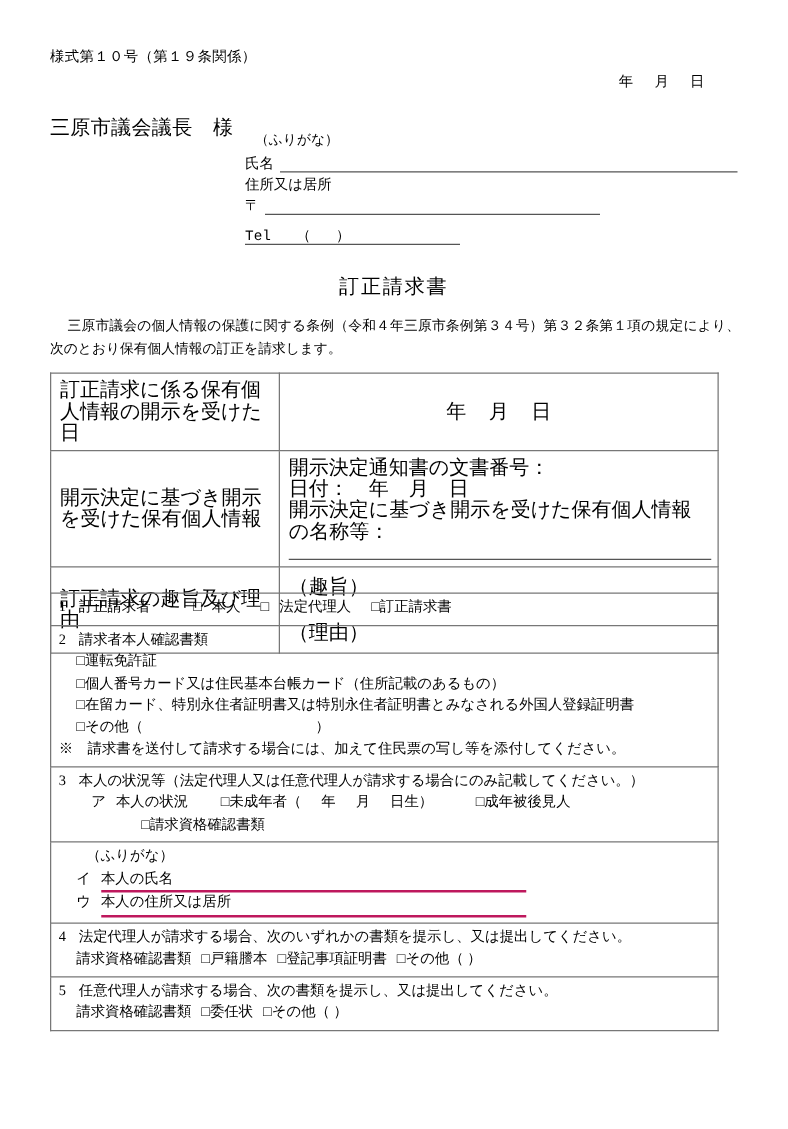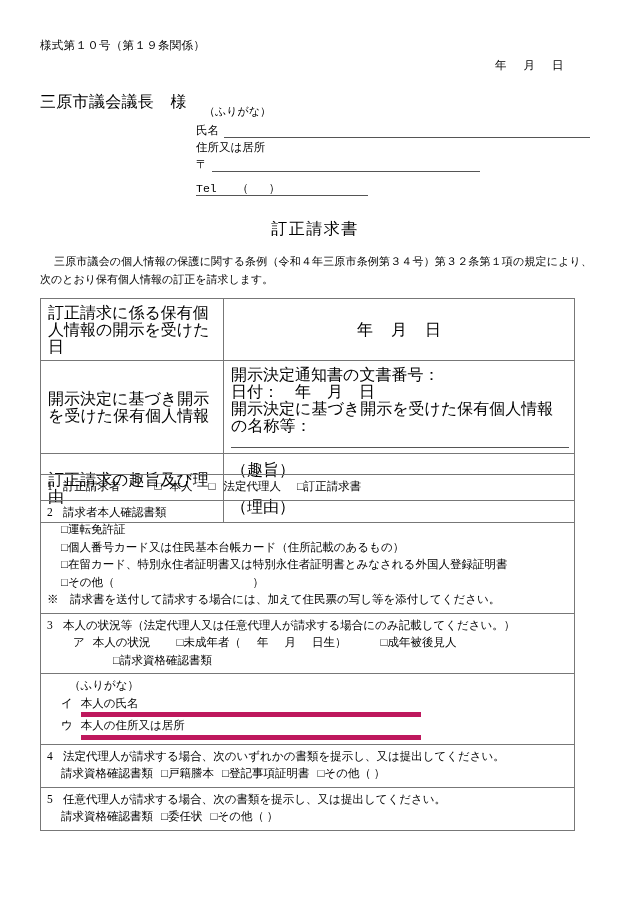--- a/index.html
+++ b/index.html
@@ -156,21 +156,21 @@
   .ind1 { display: inline-block; width: 14px; }
   .ind2 { display: inline-block; width: 26px; }
   .ind3 { display: inline-block; width: 40px; }
   .s1 { display: inline-block; width: 8px; }
   .s2 { display: inline-block; width: 16px; }
   .s3 { display: inline-block; width: 26px; }
   .s4 { display: inline-block; width: 34px; }
   .kana-line { padding-left: 22px; }
   .lbl-ul {
     display: inline-block;
-    border-bottom: 5px solid #be185d;
+    border-bottom: 2px solid #be185d;
     min-width: 340px;
   }
   .lbl-ul.w2 { min-width: 340px; }
   .nowrap { white-space: nowrap; }
 </style>
 </head>
 <body>
 
 <div class="page">
 

